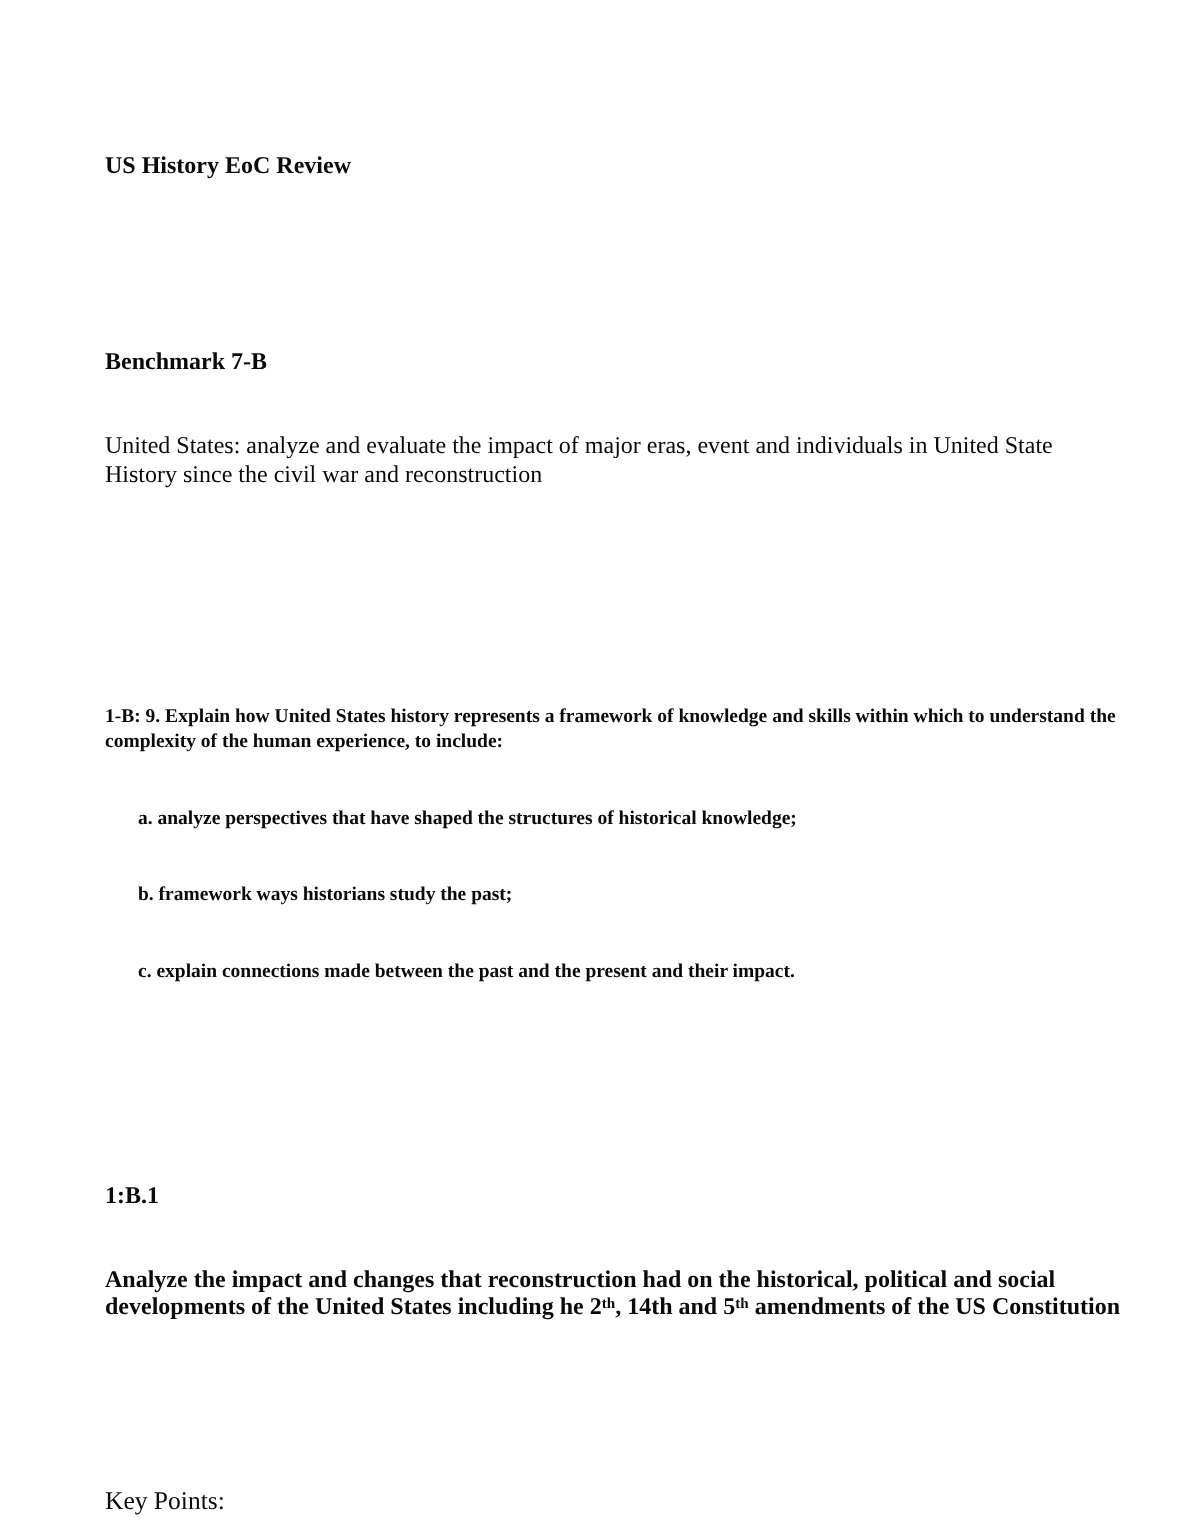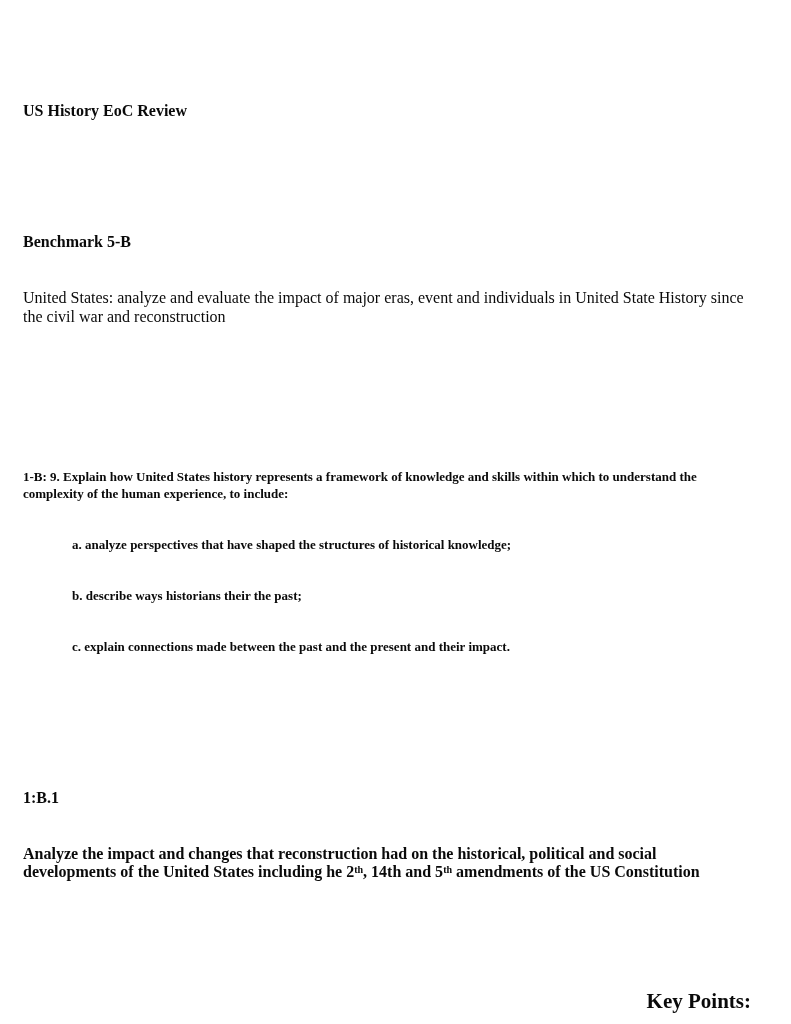--- a/index.html
+++ b/index.html
@@ -1,60 +1,60 @@
 <!DOCTYPE html>
 <html><head>
 <meta charset="utf-8">
 <style>
   html,body { margin:0; padding:0; background:#ffffff; }
   .page {
     position:relative;
     width:791px; height:1024px;
     box-sizing:border-box;
-    padding:46px 40px 0 23px;
+    padding:46px 40px 0 70px;
     background:#ffffff;
     color:#0a0a0a;
     font-family:"Liberation Serif","DejaVu Serif",serif;
     font-size:16px;
     line-height:18.7px;
     white-space:pre-wrap;
     overflow:hidden;
   }
   .b  { font-weight:bold; }
-  .h-big { font-size:21px; line-height:26px; font-weight:bold;text-align:right; }
+  .h-big { font-size:17px; line-height:26px; font-weight:normal; }
   .small { font-size:13px; line-height:17px; font-weight:bold; }
-  .ind2 { margin-left:49px; }
+  .ind2 { margin-left:22px; }
   .bl   { height:18.7px; }
   .sp14 { height:14px; }
   .sp12 { height:12px; }
   .sp6  { height:6px; }
   sup {
     font-size:63%;
     line-height:0;
     position:relative;
     top:-0.42em;
     vertical-align:baseline;
   }
 </style>
 </head>
 <body>
 
 <div class="page">
 
   <div class="b">US History EoC Review</div>
   <div class="bl"></div>
 
-  <div class="b">Benchmark 5-B</div>
+  <div class="b">Benchmark 7-B</div>
   <div>United States: analyze and evaluate the impact of major eras, event and individuals in United State History since the civil war and reconstruction</div>
   <div class="sp14"></div>
 
   <div class="small">
     <div>1-B: 9. Explain how United States history represents a framework of knowledge and skills within which to understand the complexity of the human experience, to include:</div>
     <div class="ind2">a. analyze perspectives that have shaped the structures of historical knowledge;</div>
-    <div class="ind2">b. describe ways historians their the past;</div>
+    <div class="ind2">b. framework ways historians study the past;</div>
     <div class="ind2">c. explain connections made between the past and the present and their impact.</div>
   </div>
   <div class="sp6"></div>
 
   <div class="b">1:B.1</div>
   <div class="b"><span>Analyze the impact and changes that reconstruction had on the historical, political and social developments of the United States including he 2</span><sup>th</sup><span>, 14th and 5</span><sup>th</sup><span> amendments of the US Constitution</span></div>
   <div class="sp12"></div>
 
   <div class="h-big">Key Points:</div>
   

